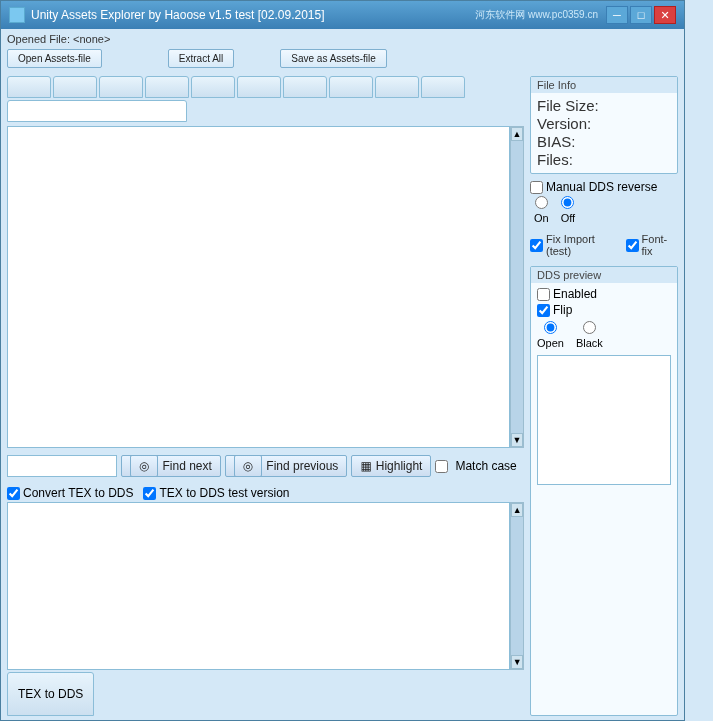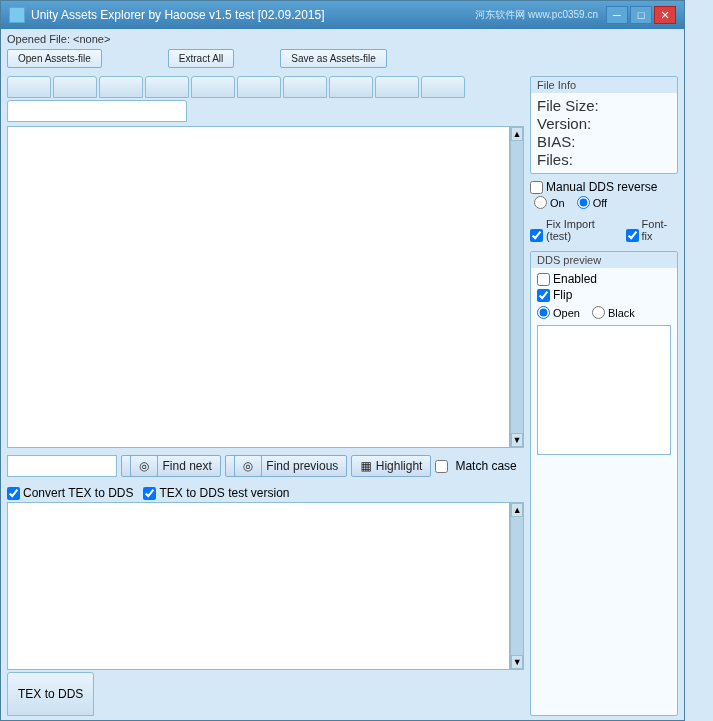--- a/index.html
+++ b/index.html
@@ -238,20 +238,21 @@
       align-items: center;
       gap: 12px;
       font-size: 11px;
       margin-top: 2px;
     }
     .radio-label {
       display: flex;
       align-items: center;
       gap: 3px;
       cursor: pointer;
+      flex-direction: column;
     }
     .asset-scroll-container {
       position: relative;
       display: flex;
       flex: 1;
       overflow: hidden;
     }
     .asset-list-inner {
       flex: 1;
       background: white;
@@ -275,21 +276,21 @@
       cursor: pointer;
     }
     .scroll-thumb {
       flex: 1;
       background: #b8d4e8;
     }
     .fix-import-row {
       font-size: 11px;
       color: #333;
       display: flex;
-      align-items: flex-end;
+      align-items: center;
       gap: 3px;
       margin: 3px 0;
     }
     .log-container {
       position: relative;
       display: flex;
     }
     .log-scrollbar {
       width: 14px;
       background: #e0eef8;

